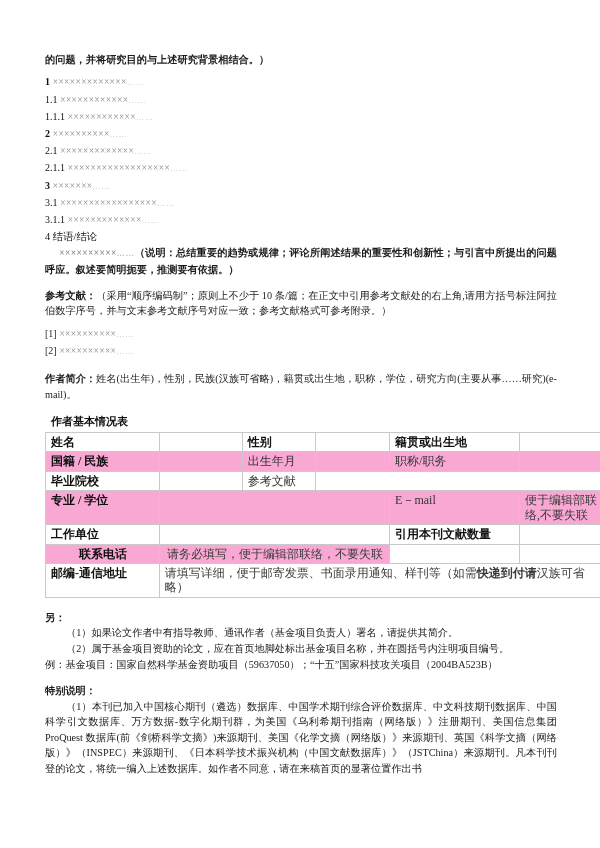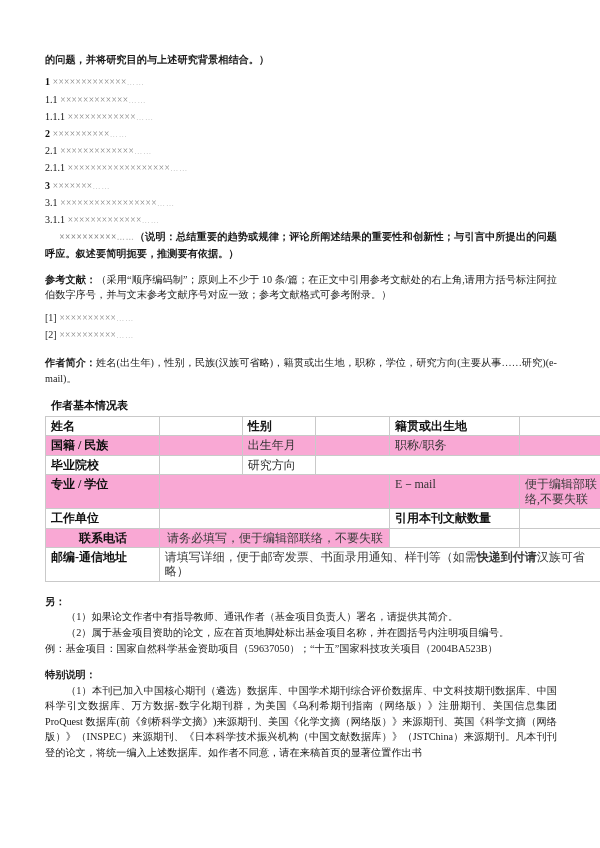--- a/index.html
+++ b/index.html
@@ -130,20 +130,21 @@
         <p class="outline-line"><span class="outline-num">1.1</span><span class="xs"> ××××××××××××</span><span class="dots">……</span></p>
         <p class="outline-line"><span class="outline-num">1.1.1</span><span class="xs"> ××××××××××××</span><span class="dots">……</span></p>
         <p class="outline-line"><span class="outline-num lvl1">2</span><span class="xs"> ××××××××××</span><span class="dots">……</span></p>
         <p class="outline-line"><span class="outline-num">2.1</span><span class="xs"> ×××××××××××××</span><span class="dots">……</span></p>
         <p class="outline-line"><span class="outline-num">2.1.1</span><span class="xs"> ××××××××××××××××××</span><span class="dots">……</span></p>
         <p class="outline-line"><span class="outline-num lvl1">3</span><span class="xs"> ×××××××</span><span class="dots">……</span></p>
         <p class="outline-line"><span class="outline-num">3.1</span><span class="xs"> ×××××××××××××××××</span><span class="dots">……</span></p>
         <p class="outline-line"><span class="outline-num">3.1.1</span><span class="xs"> ×××××××××××××</span><span class="dots">……</span></p>
       </div>
 
+  <p class="heading-line">4 结语/结论</p>
   <p class="p b"><span class="xs" id="concl-x">&nbsp;&nbsp;&nbsp;&nbsp;&nbsp;××××××××××</span><span class="dots">……</span><span>（说明：总结重要的趋势或规律；评论所阐述结果的重要性和创新性；与引言中所提出的问题呼应。叙述要简明扼要，推测要有依据。）</span></p>
 
   <p class="p blk"><span class="b">参考文献：</span><span>（采用“顺序编码制”；原则上不少于 10 条/篇；在正文中引用参考文献处的右上角,请用方括号标注阿拉伯数字序号，并与文末参考文献序号对应一致；参考文献格式可参考附录。）</span></p>
   <div class="blk-sm" id="refs-host">
         <p class="outline-line"><span>[1]</span><span class="xs"> ××××××××××</span><span class="dots">……</span></p>
         <p class="outline-line"><span>[2]</span><span class="xs"> ××××××××××</span><span class="dots">……</span></p>
       </div>
 
   <p class="p blk"><span class="b">作者简介：</span><span>姓名(出生年)，性别，民族(汉族可省略)，籍贯或出生地，职称，学位，研究方向(主要从事……研究)(e-mail)。</span></p>
 
@@ -171,21 +172,21 @@
               <td class="lbl shade">国籍 / 民族</td>
               <td class="shade"></td>
               <td class="lbl-n shade">出生年月</td>
               <td class="shade"></td>
               <td class="lbl-n shade">职称/职务</td>
               <td class="shade"></td>
             </tr>
             <tr>
               <td class="lbl">毕业院校</td>
               <td></td>
-              <td class="lbl-n">研究方向</td>
+              <td class="lbl-n">参考文献</td>
               <td colspan="3"></td>
             </tr>
             <tr>
               <td class="lbl shade">专业 / 学位</td>
               <td colspan="3" class="shade tall-a"></td>
               <td class="lbl-n shade">E－mail</td>
               <td class="note shade">便于编辑部联络,不要失联</td>
             </tr>
             <tr>
               <td class="lbl">工作单位</td>

